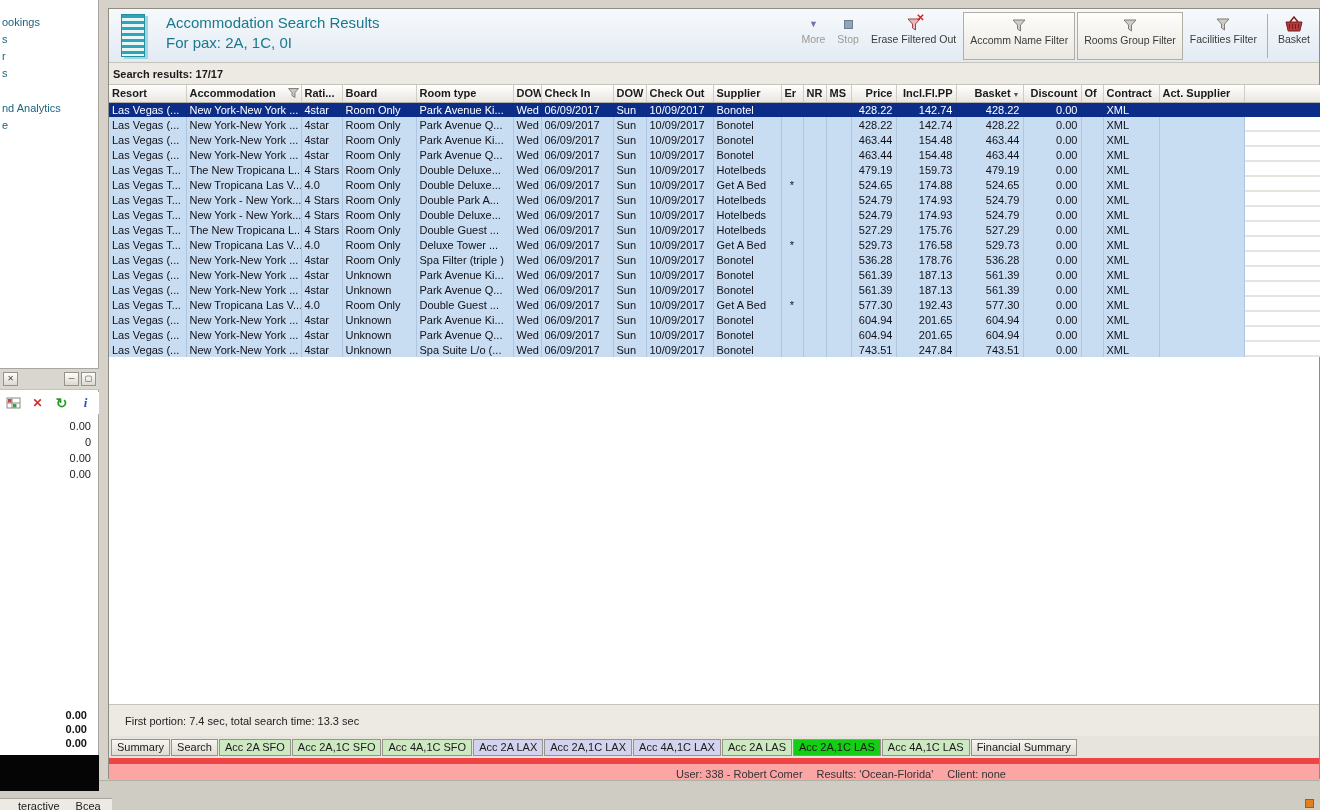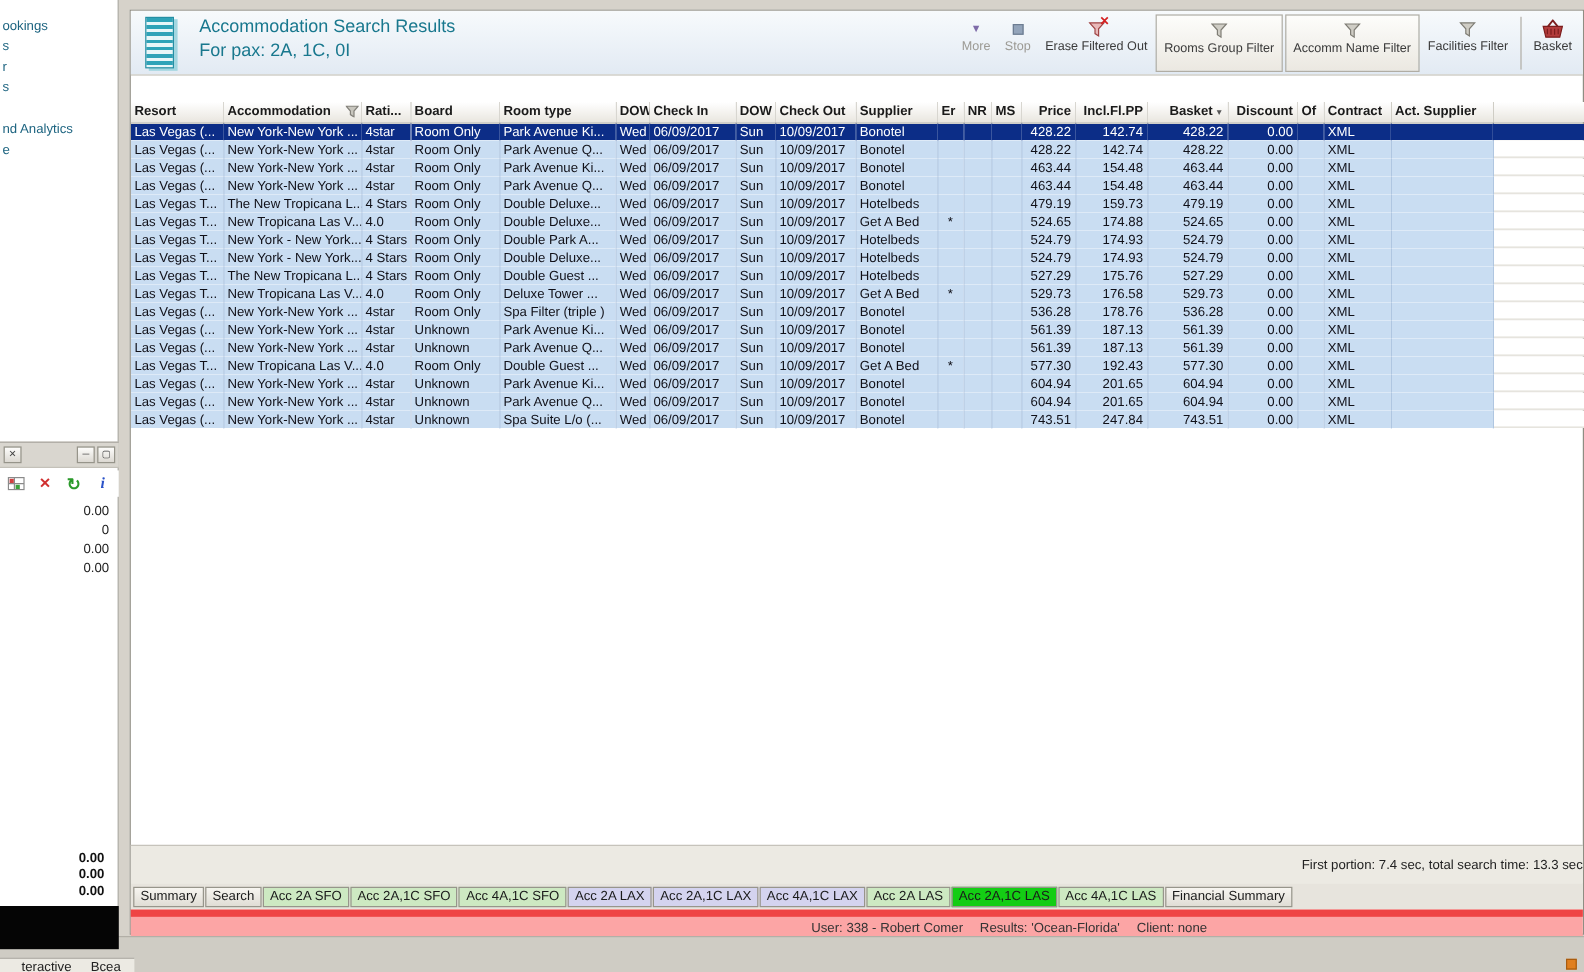--- a/index.html
+++ b/index.html
@@ -59,21 +59,21 @@
   .th-sort { font-size:7px; color:#555; margin-left:2px; }
   .results td { height:15px; padding:0 3px; white-space:nowrap; overflow:hidden; font-size:11px; color:#101018; }
   .results tr.hl td { background:var(--hl-row,#c9ddf2); border-right:1px solid #afc6e1; }
   .results tr.sel td { background:var(--sel-row,#0c2d87); color:#fff; border-right:1px solid var(--sel-row,#0c2d87); }
   .results td.num { text-align:right; }
   .results td.ctr { text-align:center; }
   .results tr.hl td.filler { background:linear-gradient(#ffffff 13px,#e6e4de 13px); border-right:none; }
   .results tr.sel td.filler { background:var(--sel-row,#0c2d87); }
 
   
-  .timing-strip { position:absolute; left:0; top:695px; width:100%; height:32px; background:#eceae3; border-top:1px solid #c6c3bb; display:flex; align-items:center; padding-left:16px; color:#222;justify-content:flex-end; }
+  .timing-strip { position:absolute; left:0; top:695px; width:100%; height:32px; background:#eceae3; border-top:1px solid #c6c3bb; display:flex; align-items:center; padding-left:16px; color:#222; }
   .tabbar { position:absolute; left:0; top:727px; width:100%; height:22px; background:#e7e4dd; display:flex; align-items:center; padding-left:2px; gap:1px; }
   .tab { height:17px; line-height:15px; padding:0 5px; border:1px solid #97958b; background:linear-gradient(#f7f5f0,#e0ddd5); white-space:nowrap; cursor:default;text-align:center; }
   .tab.green { background:#cde9c2; }
   .tab.blue  { background:#d4d3ef; }
   .tab.active{ background:var(--tab-active,#14cd14); }
   .userbar { position:absolute; left:0; top:749px; width:100%; height:22px; background:#fca5a5; border-top:6px solid #ef4444; color:#333; }
   .userbar-inner { position:absolute; left:567px; top:4px; display:flex; gap:14px; white-space:nowrap; }
 
   
   .bottom-strip { position:absolute; left:0; top:780px; width:1320px; height:30px; background:#cfccc4; border-top:1px solid #b2afa7; }
@@ -160,29 +160,29 @@
             <span class="erase-x">✕</span>
           </span>
           <span>Erase Filtered Out</span>
         </div>
         <div class="tb-item tb-btn">
           <span class="ico">
             <svg width="14" height="13" viewBox="0 0 14 13">
                 <path d="M1 1h12L8.5 6v6l-3-2V6z" fill="#cfcdc5" stroke="#7f7d75"></path>
               </svg>
           </span>
-          <span>Rooms Group Filter</span>
+          <span>Accomm Name Filter</span>
         </div>
         <div class="tb-item tb-btn">
           <span class="ico">
             <svg width="14" height="13" viewBox="0 0 14 13">
                 <path d="M1 1h12L8.5 6v6l-3-2V6z" fill="#cfcdc5" stroke="#7f7d75"></path>
               </svg>
           </span>
-          <span>Accomm Name Filter</span>
+          <span>Rooms Group Filter</span>
         </div>
         <div class="tb-item">
           <span class="ico">
             <svg width="14" height="13" viewBox="0 0 14 13">
                 <path d="M1 1h12L8.5 6v6l-3-2V6z" fill="#cfcdc5" stroke="#7f7d75"></path>
               </svg>
           </span>
           <span>Facilities Filter</span>
         </div>
         <div class="tb-sep"></div>
@@ -192,20 +192,23 @@
               <path d="M3 6h16l-2.2 9H5.2z" fill="#b23b3b" stroke="#7c1d1d"></path>
               <path d="M7 6 L11 1 L15 6" fill="none" stroke="#7c1d1d" stroke-width="1.5"></path>
               <path d="M6.5 8v4.5 M9.5 8v5 M12.5 8v5 M15.5 8v4.5" stroke="#7c1d1d" stroke-width="1"></path>
             </svg>
           </span>
           <span>Basket</span>
         </div>
       </div>
     </div>
 
+    <div class="results-strip">
+      <span>Search results: 17/17</span>
+    </div>
 
     <table class="results">
       <colgroup>
           <col style="width: 77px;">
           <col style="width: 115px;">
           <col style="width: 41px;">
           <col style="width: 74px;">
           <col style="width: 97px;">
           <col style="width: 28px;">
           <col style="width: 72px;">

